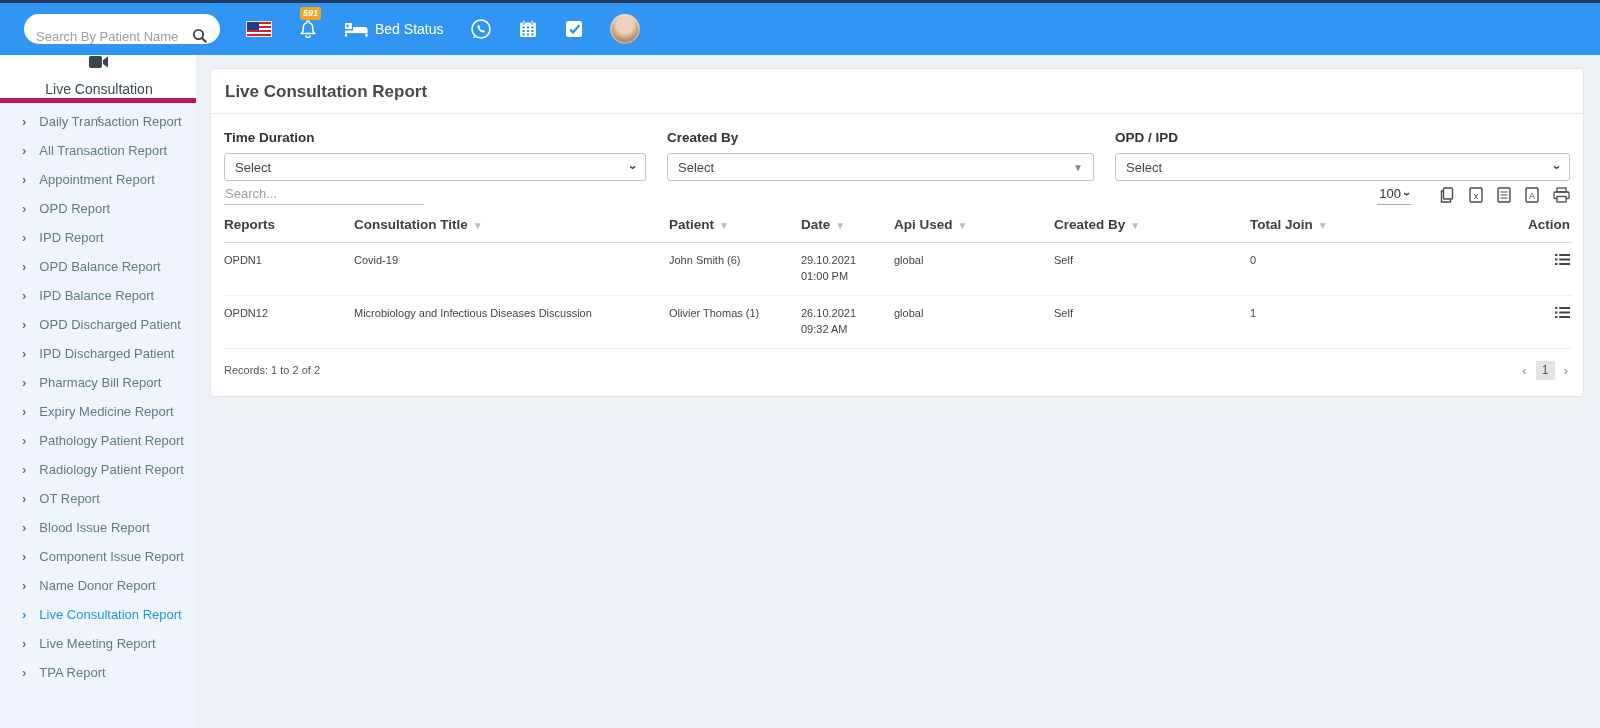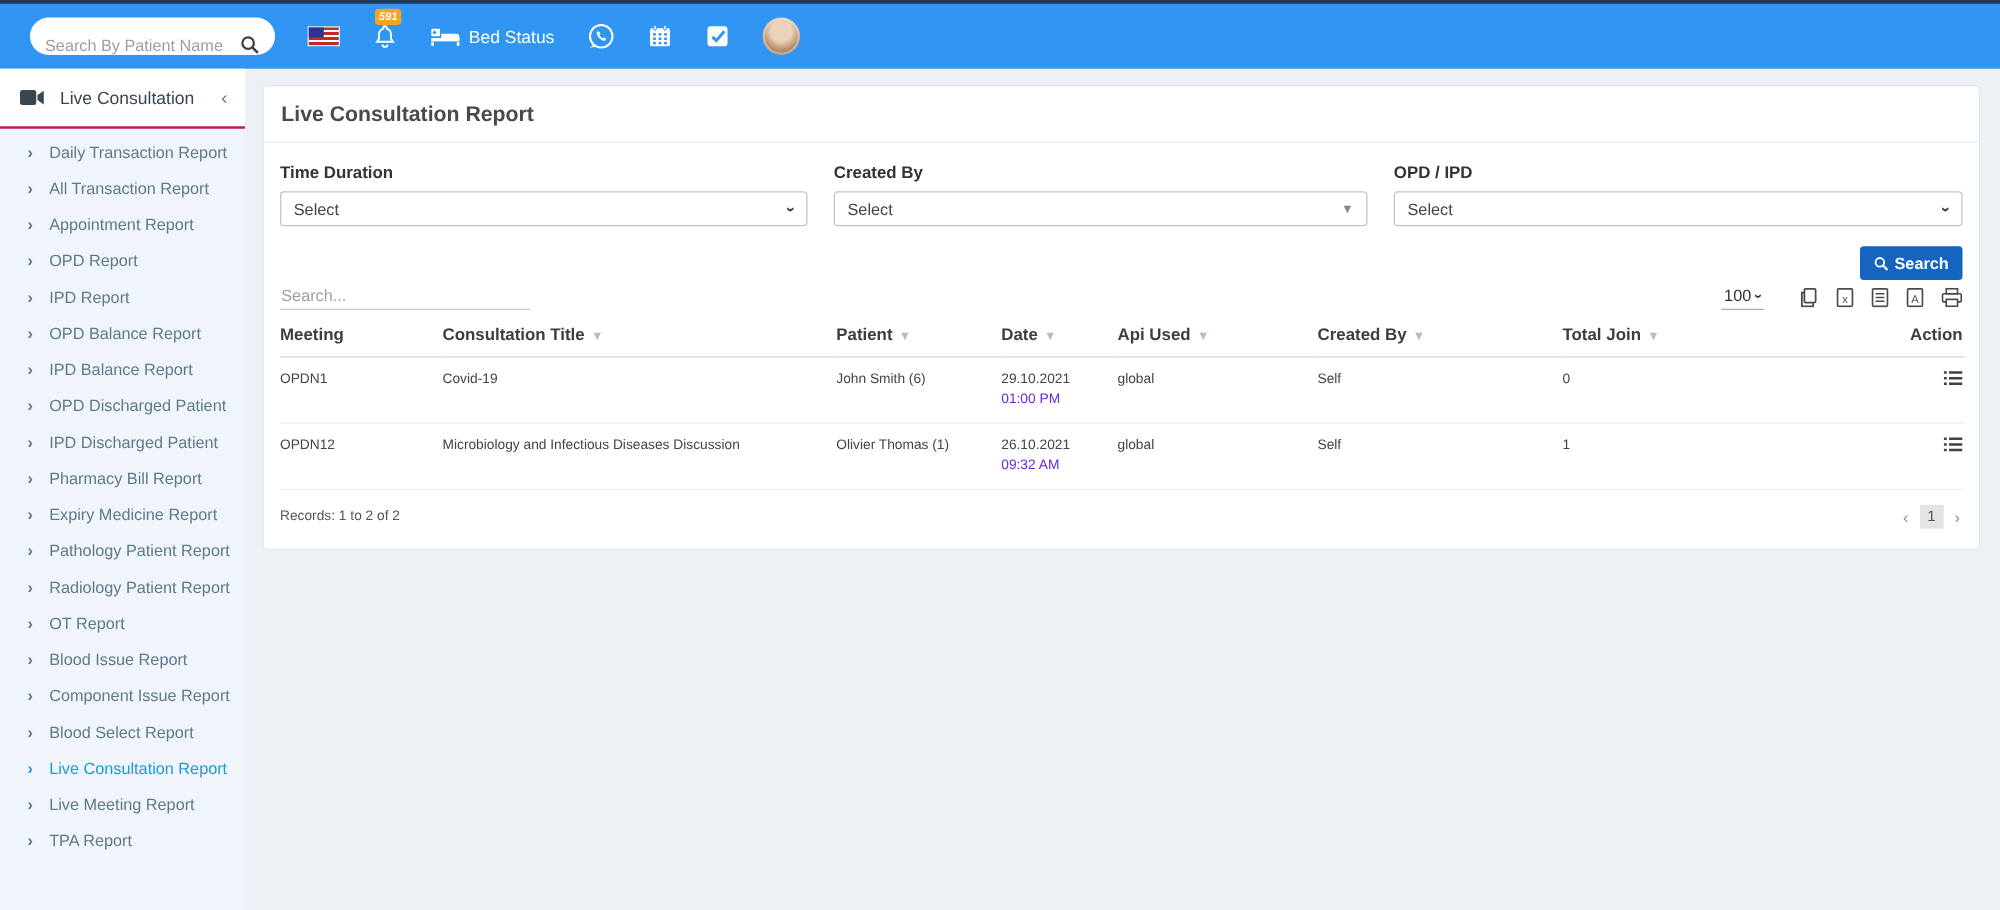--- a/index.html
+++ b/index.html
@@ -28,21 +28,21 @@
     font-size:9px; font-weight:bold; border-radius:3px; padding:1px 3px; line-height:1.2;font-style:italic; }
   .bed-status { display:flex; align-items:center; gap:7px; color:#fff; font-size:14px; font-weight:500; }
   .avatar { width:30px; height:30px; border-radius:50%;
     background:radial-gradient(circle at 50% 36%, #ecd2ba 0 34%, #b68f6e 62%, #6e5546 100%);
     box-shadow:0 0 0 2px rgba(255,255,255,.35) inset; }
   .hicon { display:flex; align-items:center; }
 
   
   .sidebar { background:#eff5fa; overflow:hidden; display:flex; flex-direction:column; }
   .side-top { background:#fff; height:48px; display:flex; align-items:center;
-    padding:0 14px 0 16px; gap:12px; border-bottom:2px solid #be185d; }
+    padding:0 14px 0 16px; gap:12px; border-bottom:5px solid #be185d;flex-direction:column; }
   .side-top .lbl { font-size:14px; color:#37474f; flex:1; }
   .side-top .collapse { color:#607d8b; font-size:15px; }
   .side-reports { background:#e7f0fa; border-left:4px solid #2196f3; height:42px;
     display:flex; align-items:center; padding:0 14px 0 12px; gap:12px; }
   .side-reports .lbl { font-size:14px; color:#2196f3; flex:1; }
   .chev-down { color:#2196f3; font-size:14px; font-weight:bold; display:inline-block; transform:rotate(90deg); }
   .side-menu { flex:1; padding-top:4px; }
   .side-item { display:flex; align-items:center; gap:13px; height:29px; padding:0 10px 0 22px;
     font-size:13px; color:#5f7a88; cursor:pointer; text-decoration:none; }
   .side-item .caret { font-weight:bold; font-size:13px; color:#5f7a88; }
@@ -78,21 +78,21 @@
   .export-icons { display:flex; align-items:center; gap:14px; }
   .eicon { cursor:pointer; display:flex; }
 
   table { border-collapse:collapse; table-layout:fixed; width:1348px; margin-top:4px; }
   th { text-align:left; font-size:13.5px; color:#3a3f44; padding:8px 6px 10px 0; border-bottom:1px solid #d4d8db; }
   th:last-child { text-align:right; padding-right:2px; }
   th .sort { color:#b6bec4; font-size:10px; margin-left:5px; }
   td { font-size:11px; color:#444; padding:10px 6px 10px 0; vertical-align:top; border-bottom:1px solid #f0f0f0; line-height:1.45; }
   tr.data-row { height:48px; }
   td:last-child { text-align:right; padding-right:2px; }
-  .date2 { color:#6d28d9; }
+  .date2 { color:#404040; }
 
   .foot-row { display:flex; justify-content:space-between; align-items:center; padding:12px 2px 2px 0; }
   .records { font-size:11px; color:#555; }
   .pager { display:flex; align-items:center; gap:9px; }
   .pg-arrow { color:#8a8f98; font-size:13px; cursor:pointer; }
   .pg-num { background:#e4e4e4; color:#555; font-size:12px; width:19px; height:19px;
     display:flex; align-items:center; justify-content:center; cursor:pointer; }
 
   svg { display:block; }
 </style>
@@ -268,21 +268,21 @@
           <span>Blood Issue Report</span>
         </a>
 
         <a class="side-item">
           <span class="caret">›</span>
           <span>Component Issue Report</span>
         </a>
 
         <a class="side-item">
           <span class="caret">›</span>
-          <span>Blood Select Report</span>
+          <span>Name Donor Report</span>
         </a>
 
         <a class="side-item active">
           <span class="caret">›</span>
           <span>Live Consultation Report</span>
         </a>
 
         <a class="side-item">
           <span class="caret">›</span>
           <span>Live Meeting Report</span>
@@ -318,31 +318,20 @@
           </div>
           <div>
             <div class="f-label">OPD / IPD</div>
             <div class="f-select">
               <span>Select</span>
               <span class="arrow-native">›</span>
             </div>
           </div>
         </div>
 
-        <div class="btn-row">
-          <button class="search-btn">
-            <span>
-              <svg width="12" height="12" viewBox="0 0 16 16">
-                  <circle cx="6.5" cy="6.5" r="4.6" fill="none" stroke="#fff" stroke-width="2"></circle>
-                  <line x1="10.2" y1="10.2" x2="14.6" y2="14.6" stroke="#fff" stroke-width="2.4"></line>
-                </svg>
-            </span>
-            <span>Search</span>
-          </button>
-        </div>
 
         <div class="tools-row">
           <input class="tbl-search" type="text" placeholder="Search..." style="">
           <div class="right-tools">
             <div class="pagesize">
               <span>100</span>
               <span class="arrow-native">›</span>
             </div>
             <div class="export-icons">
               <span class="eicon">
@@ -387,21 +376,21 @@
               <col style="width:132px">
               <col style="width:93px">
             <col style="width:160px">
               <col style="width:196px">
               <col style="width:222px">
               <col style="width:100px">
           </colgroup>
           <thead>
             <tr>
 
-                <th><span>Meeting</span></th>
+                <th><span>Reports</span></th>
 
                 <th><span>Consultation Title</span><span class="sort">▼</span></th>
 
                 <th><span>Patient</span><span class="sort">▼</span></th>
 
                 <th><span>Date</span><span class="sort">▼</span></th>
 
                 <th><span>Api Used</span><span class="sort">▼</span></th>
 
                 <th><span>Created By</span><span class="sort">▼</span></th>

